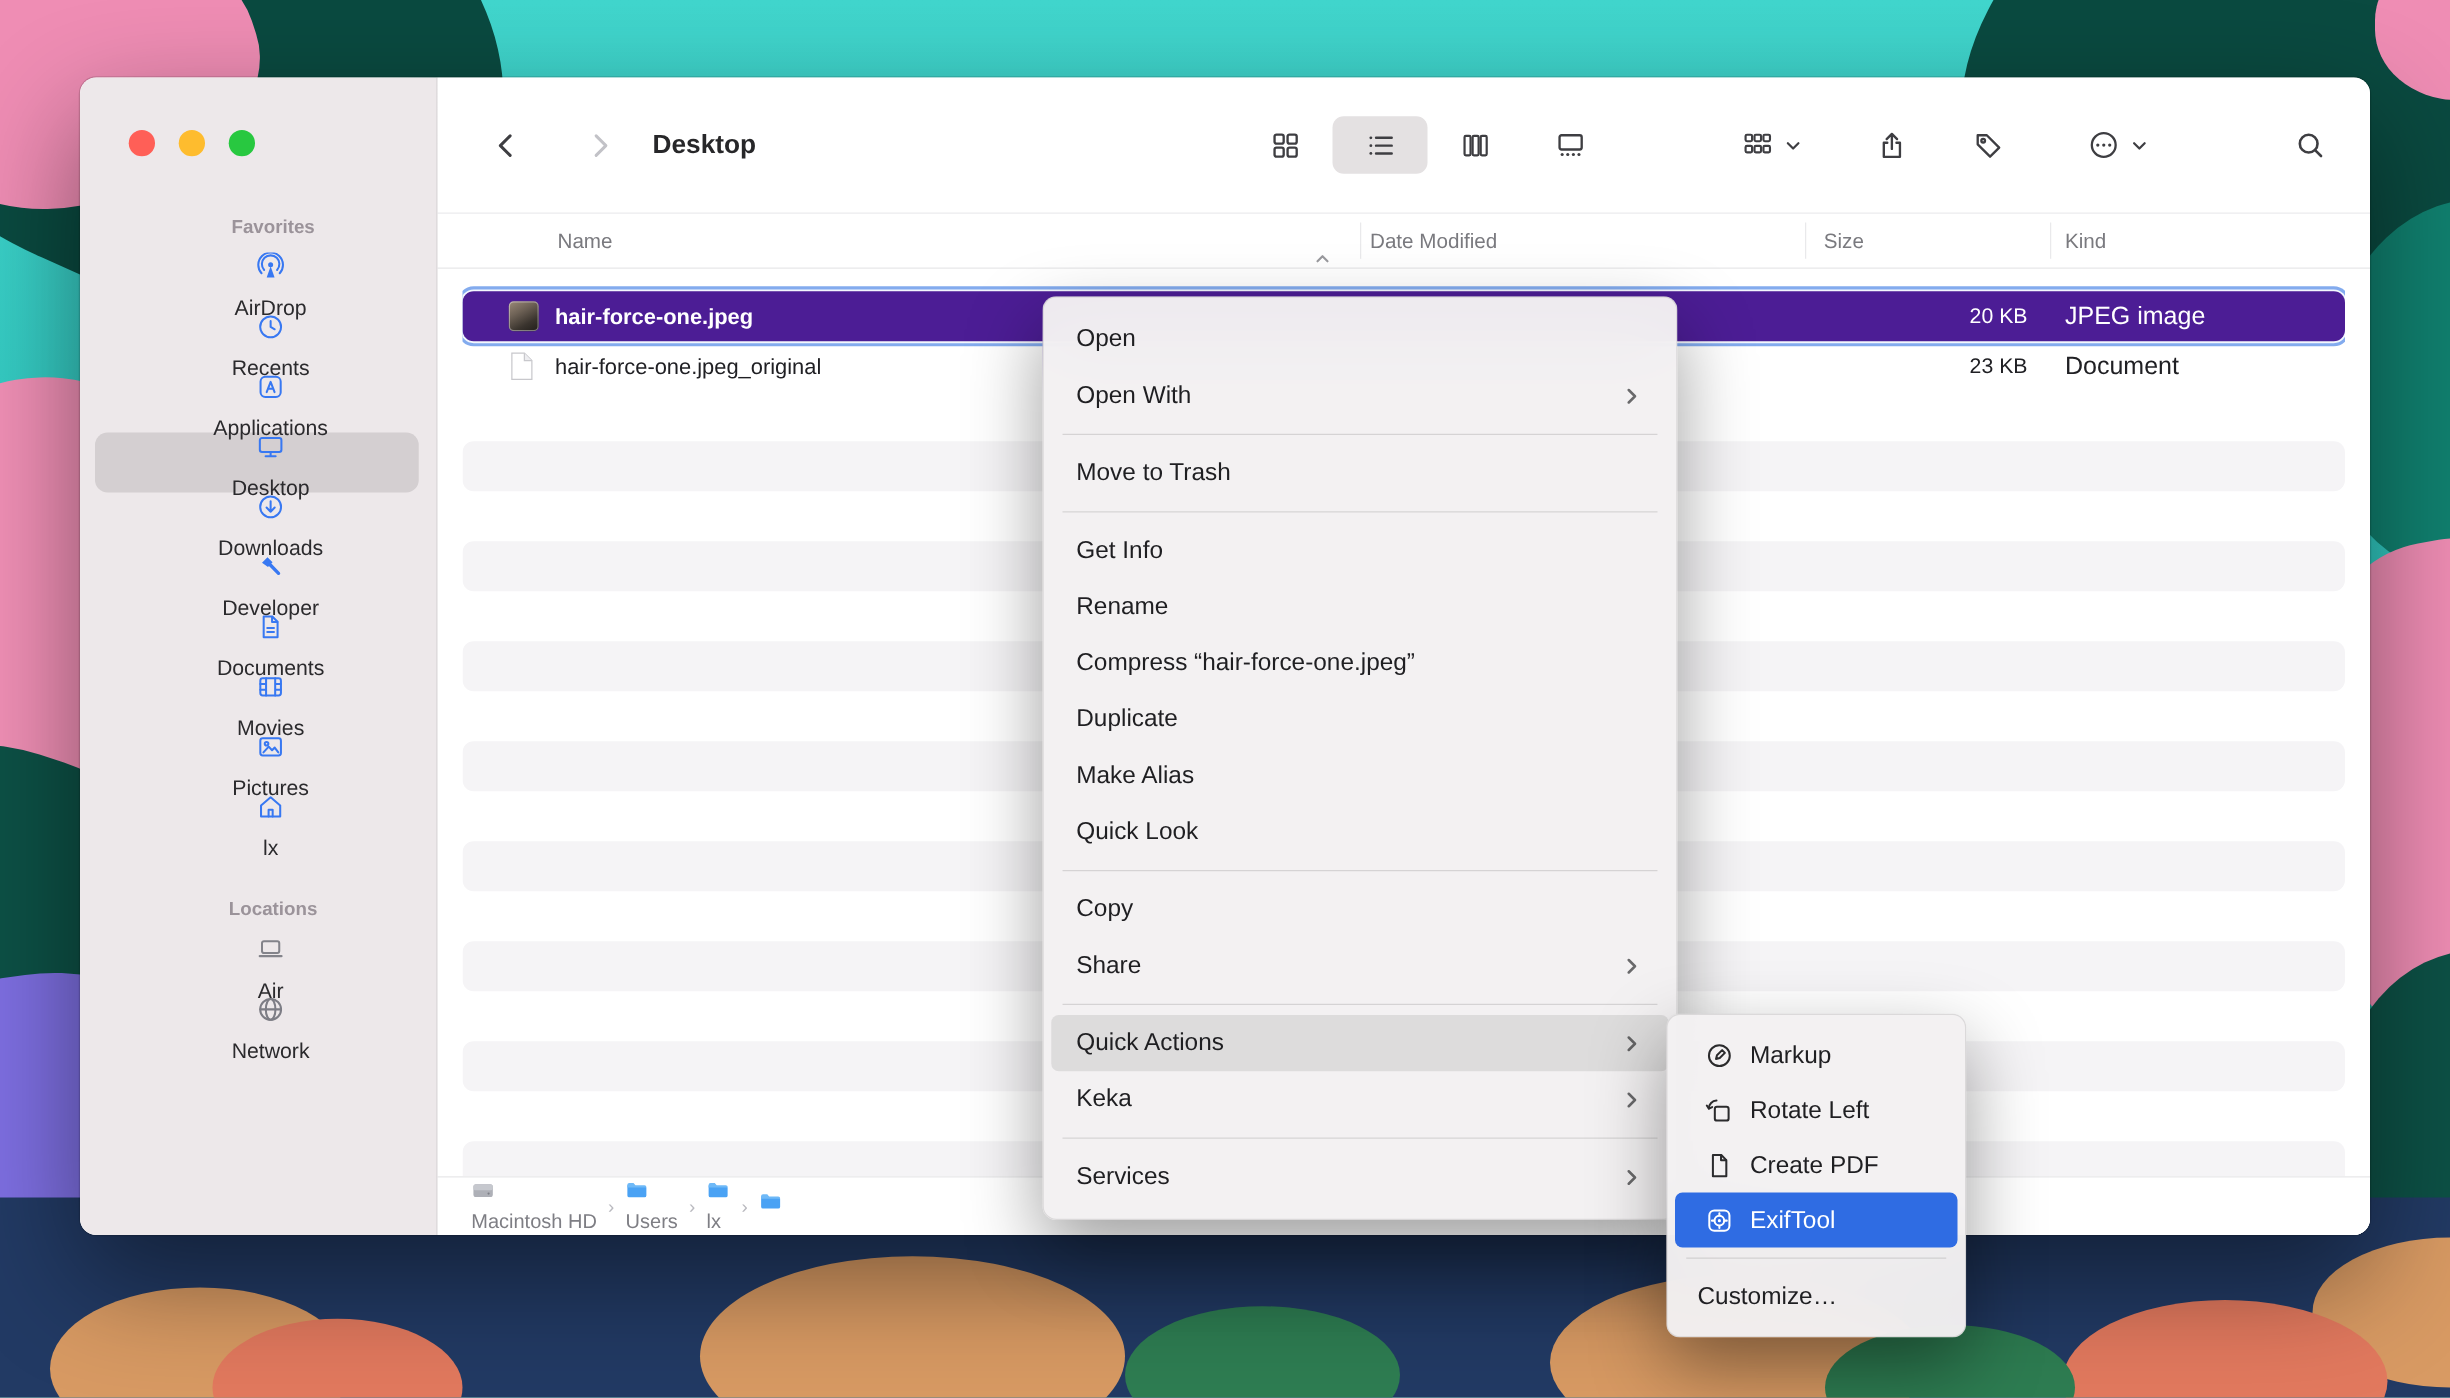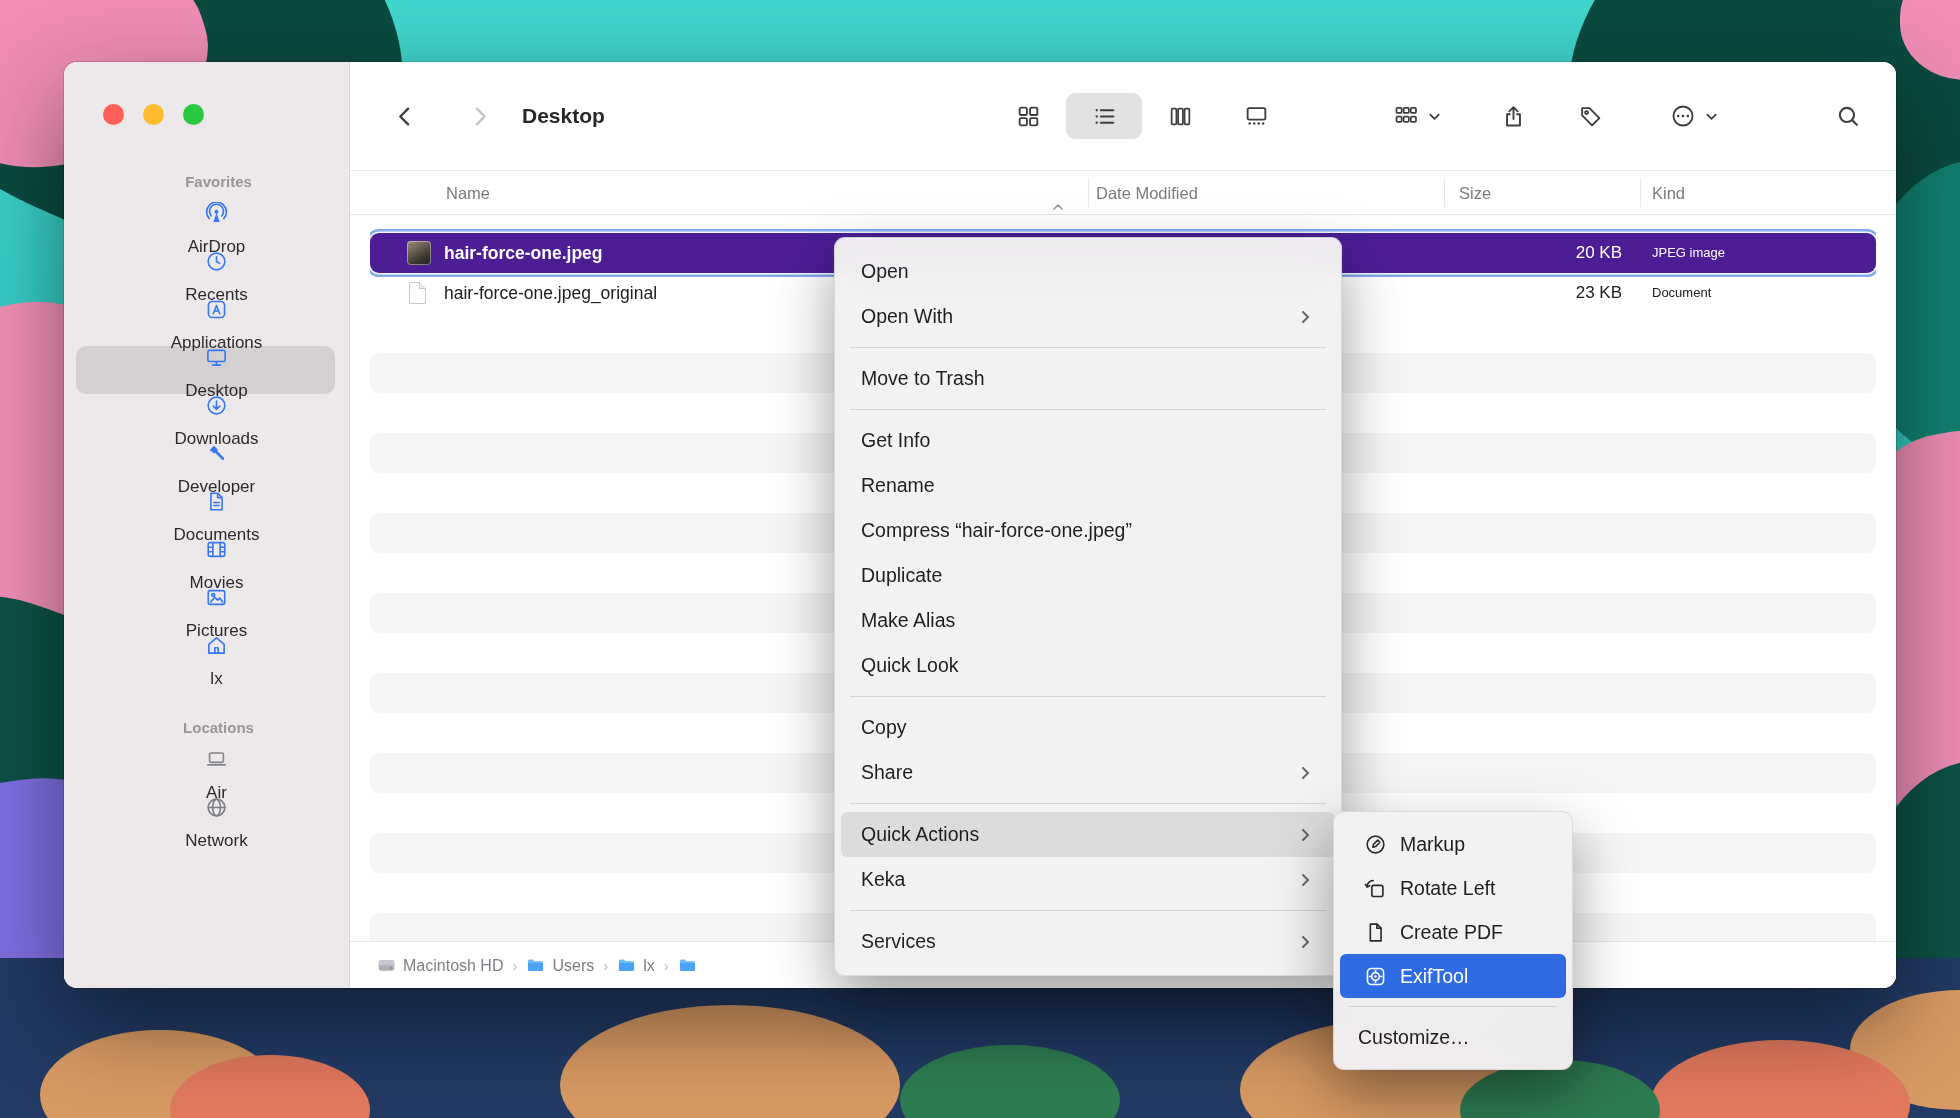--- a/index.html
+++ b/index.html
@@ -62,28 +62,28 @@
   }
   .ficon { position:absolute; left:37px; top:8px; }
   .thumb {
     width:24px; height:24px; border-radius:4px;
     background:linear-gradient(150deg,#9b8a78 0%,#6e6256 35%,#3a342e 70%,#201d1a 100%);
     box-shadow:inset 0 0 0 1px rgba(255,255,255,.4);
   }
   .fname { position:absolute; left:74px; height:40px; line-height:40px; }
   .row.sel .fname { font-weight:700; }
   .fsize { position:absolute; right:254px; width:120px; text-align:right; height:28px; line-height:40px; font-size:17px; }
-  .fkind { position:absolute; left:1282px; height:56px; line-height:40px; font-size:13px; }
+  .fkind { position:absolute; left:1282px; height:56px; line-height:40px; font-size:20px; }
   
   .pathbar {
     position:absolute; left:0; right:0; bottom:0; height:47px; background:#fff;
     border-top:1px solid #e7e7e9; display:flex; align-items:center;
     padding-left:27px; gap:9px; color:#7e7e84; font-size:16px;
   }
-  .pitem { display:flex; align-items:flex-end; gap:7px; }
+  .pitem { display:flex; align-items:flex-start; gap:7px;flex-direction:column; }
   .psep { color:#b9b9bf; font-size:15px; }
   
   .ctxmenu {
     position:absolute; left:834px; top:237px; width:508px;
     background:rgba(243,241,242,.97); backdrop-filter:blur(30px);
     border-radius:11px; border:1px solid rgba(0,0,0,.1);
     box-shadow:0 24px 60px rgba(0,0,0,.38); padding:11px 0;
     font-size:19.5px; color:#1f1f22;
   }
   .mi { margin:0 6px; padding:0 20px; height:45px; border-radius:6px; display:flex; align-items:center; justify-content:space-between; }

